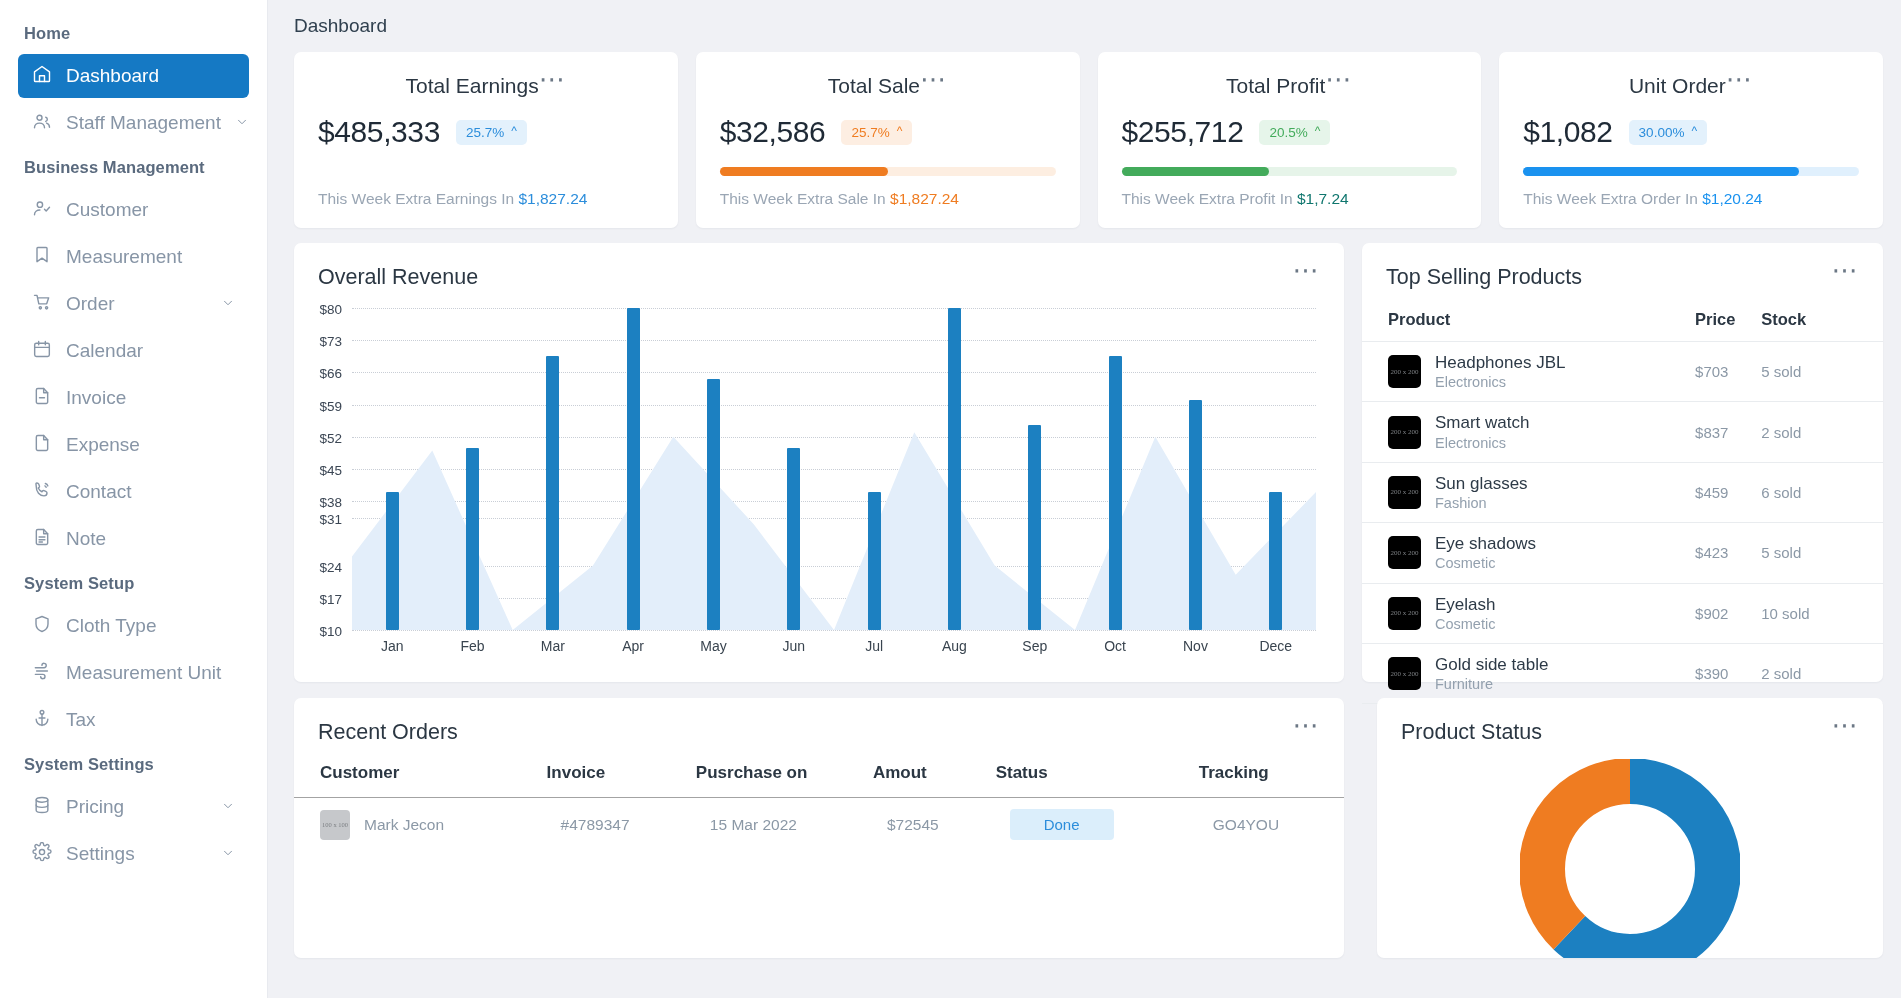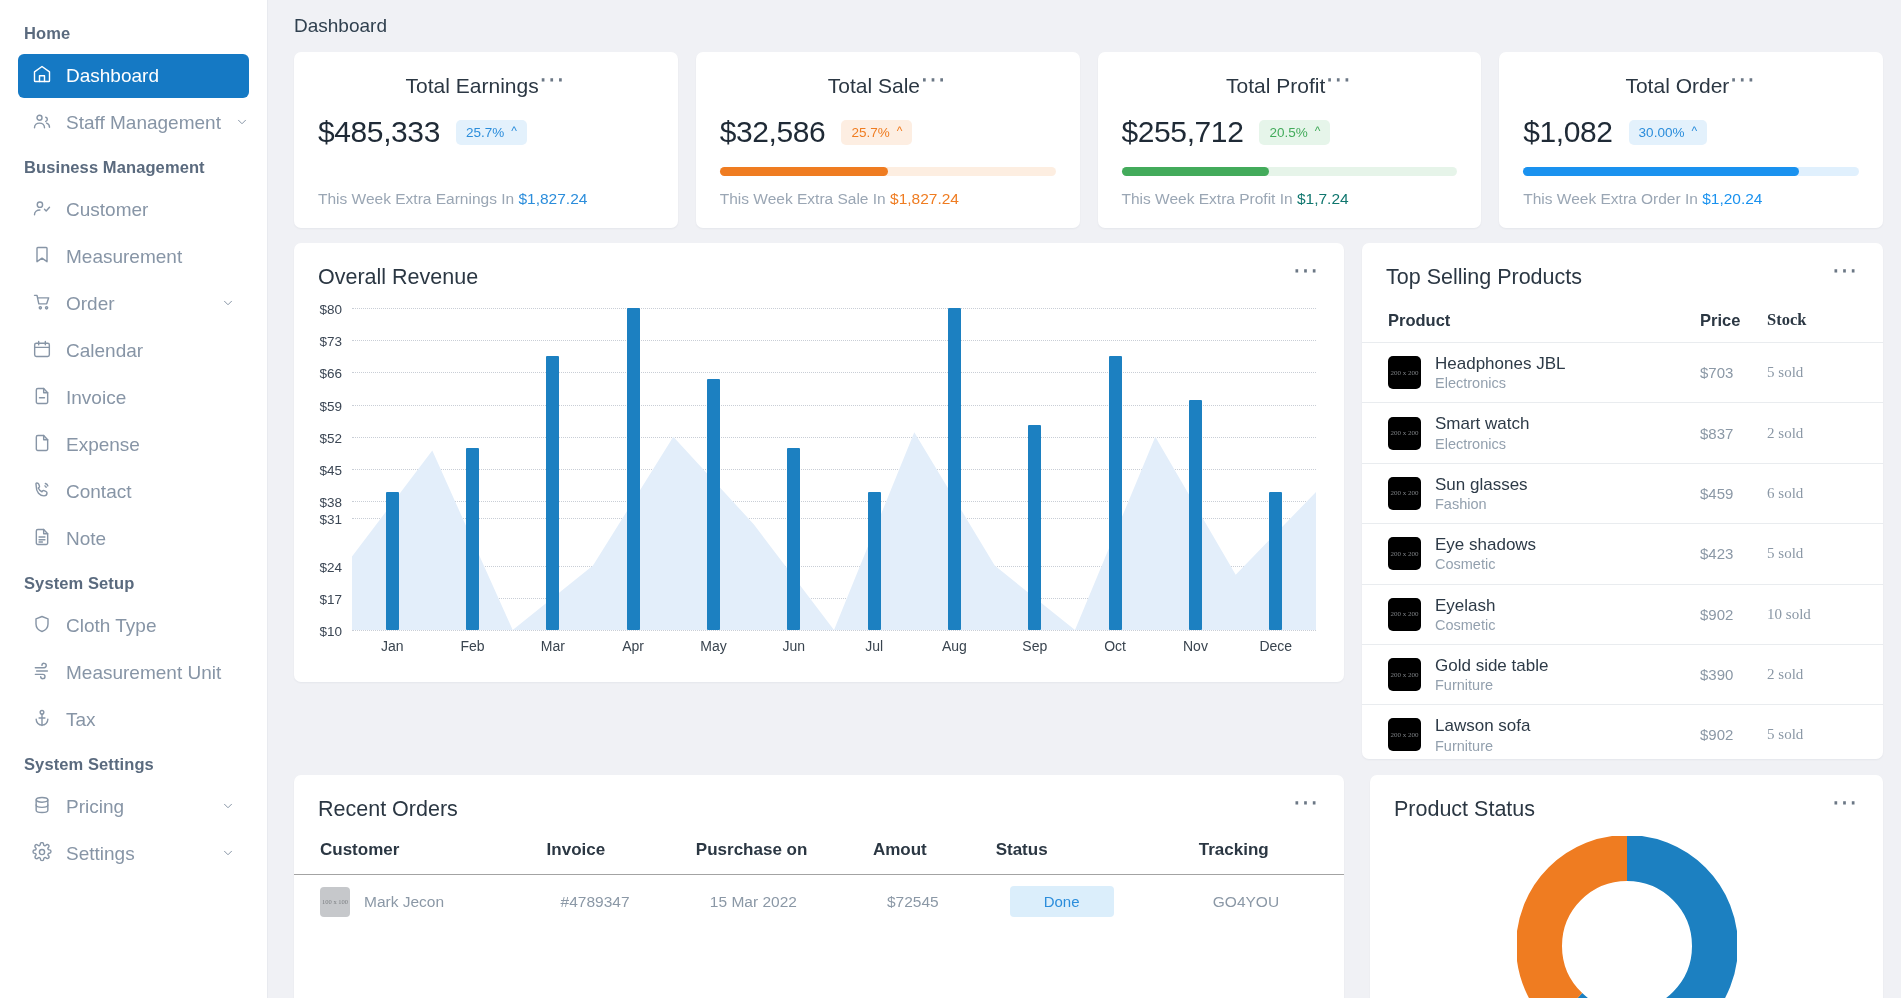--- a/index.html
+++ b/index.html
@@ -70,21 +70,21 @@
   .progress-fill { height: 9px; border-radius: 6px; }
   .stat-foot { margin-top: auto; padding-top: 14px; font-size: 15.5px; color: #9aa6b4; }
   .stat-foot b { font-weight: 400; }
 
   
   .mid-row { display: flex; gap: 18px; margin-top: 15px; }
   .panel { background: #fff; border-radius: 7px; box-shadow: 0 1px 2px rgba(20,30,60,.05); }
   .panel-head { display: flex; justify-content: space-between; align-items: flex-start; padding: 22px 24px 0 24px; }
   .panel-title { font-size: 21.5px; color: #2b3743; }
   .revenue-panel { flex: 0 0 1050px; height: 439px; }
-  .top-panel { flex: 1; height: 516px; }
+  .top-panel { flex: 1; height: 439px; }
 
   
   .chart-wrap { position: relative; height: 350px; margin: 18px 20px 0 20px; }
   .chart-inner { position: relative; height: 322px; }
   .ylabel {
     position: absolute; right: 100%; margin-right: 10px;
     font-size: 13.5px; color: #3b4654; transform: translateY(-50%);
     white-space: nowrap;
   }
   .grid-line {
@@ -102,34 +102,34 @@
   .xtick { flex: 1; text-align: center; font-size: 14px; color: #39444f; }
 
   
   .tsp-table { width: 100%; border-collapse: collapse; margin-top: 14px; padding-left: 8px; }
   .tsp-table th {
     text-align: left; font-size: 16.5px; color: #2b3743; font-weight: bold;
     padding: 6px 0 12px 0;
   }
   .tsp-table td { padding: 10px 0; border-top: 1px solid #e9ecef; vertical-align: middle; }
   .tsp-pad-l { padding-left: 26px !important; }
-  .tsp-pad-r { padding-right: 26px !important; font-family: Liberation Serif, serif; }
+  .tsp-pad-r { padding-right: 26px !important; }
   .prod-cell { display: flex; align-items: center; gap: 14px; }
   .thumb {
     width: 33px; height: 33px; border-radius: 5px; background: #000000;
     display: flex; align-items: center; justify-content: center;
     font-size: 7px; color: #7d8084; font-family: "Liberation Serif", serif;
     flex: 0 0 33px;
   }
   .prod-name { font-size: 17px; color: #2d3a47; line-height: 1.25; }
   .prod-cat { font-size: 14.5px; color: #93a0ae; line-height: 1.25; }
   .cell-muted { font-size: 15px; color: #8b98a6; }
 
   
-  .bot-row { display: flex; gap: 26px; margin-top: 16px; }
+  .bot-row { display: flex; gap: 33px; margin-top: 16px; }
   .orders-panel { flex: 0 0 1050px; height: 260px; overflow: hidden; }
   .status-panel { flex: 1; height: 260px; overflow: hidden; }
   .ord-table { width: 100%; border-collapse: collapse; margin-top: 12px; }
   .ord-table th {
     text-align: left; font-size: 17px; color: #2b3743; font-weight: bold;
     padding: 6px 0 14px 0;
   }
   .ord-table td { padding: 11px 14px; border-top: 1px solid #a3a3a3; vertical-align: middle; font-size: 15.5px; color: #8b98a6; }
   .ord-pad-l { padding-left: 26px !important; }
   .cust-cell { display: flex; align-items: center; gap: 14px; }
@@ -339,21 +339,21 @@
                 <span class="caret">^</span>
               </div>
             </div>
             <div class="progress-track" style="background:#43ab5b22">
               <div class="progress-fill" style="width:44%;background:#43ab5b"></div>
             </div>
             <div class="stat-foot"><span>This Week Extra Profit In </span><b style="color:#0f766e">$1,7.24</b></div>
           </div>
           <div class="stat-card">
             <div class="stat-head">
-              <div class="stat-title">Total Order</div>
+              <div class="stat-title">Unit Order</div>
               <div class="dots">⋯</div>
             </div>
             <div class="stat-value-row">
               <div class="stat-value">$1,082</div>
               <div class="badge blue">
                 <span>30.00%</span>
                 <span class="caret">^</span>
               </div>
             </div>
             <div class="progress-track" style="background:#1a92ef22">

